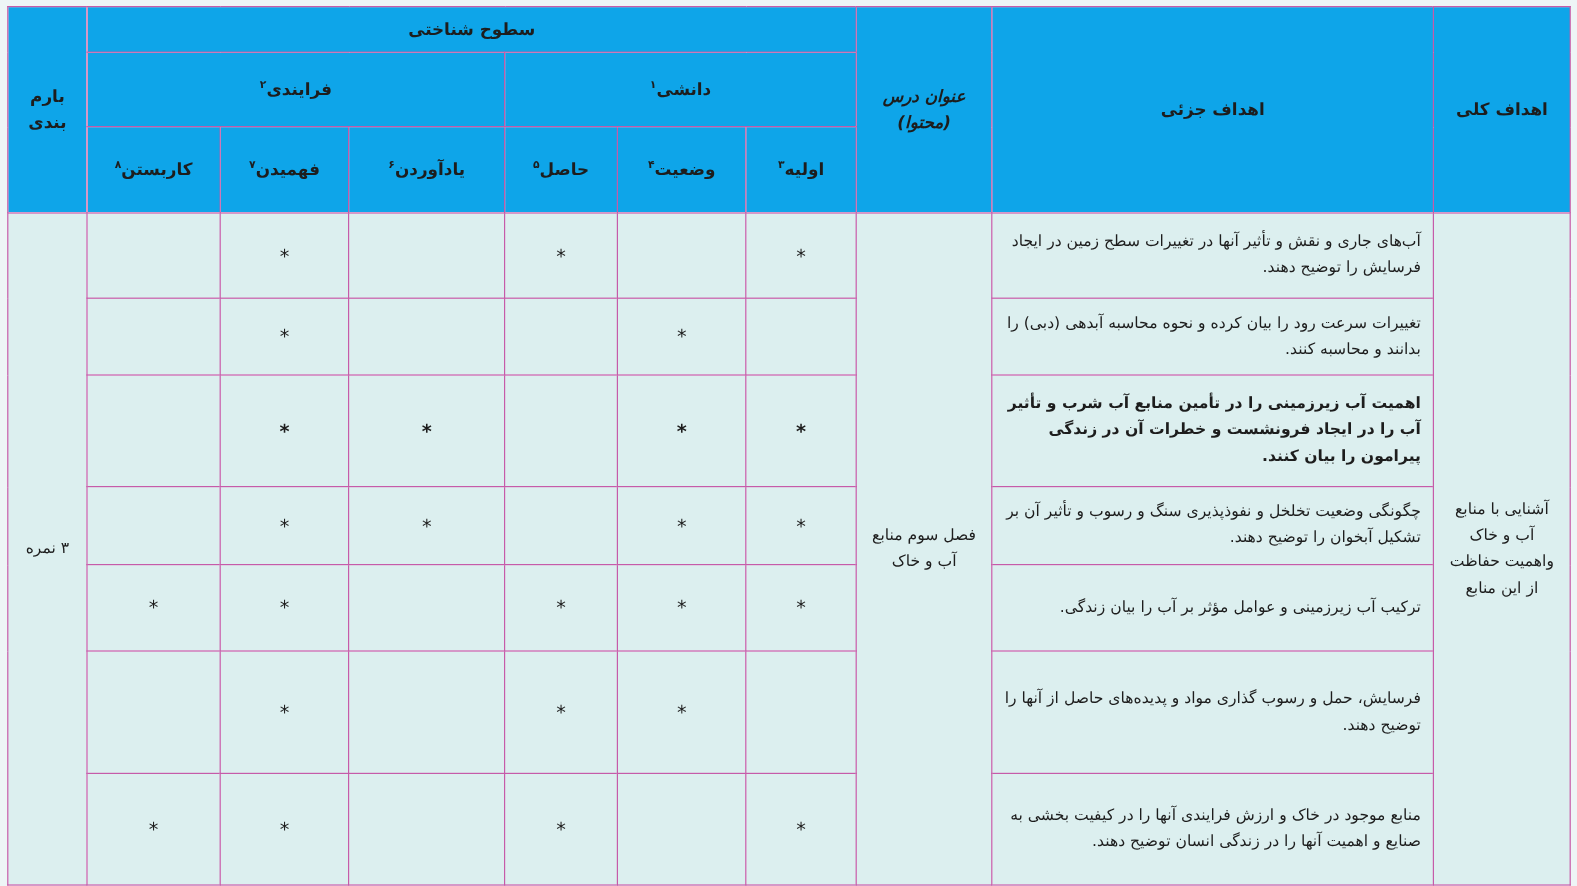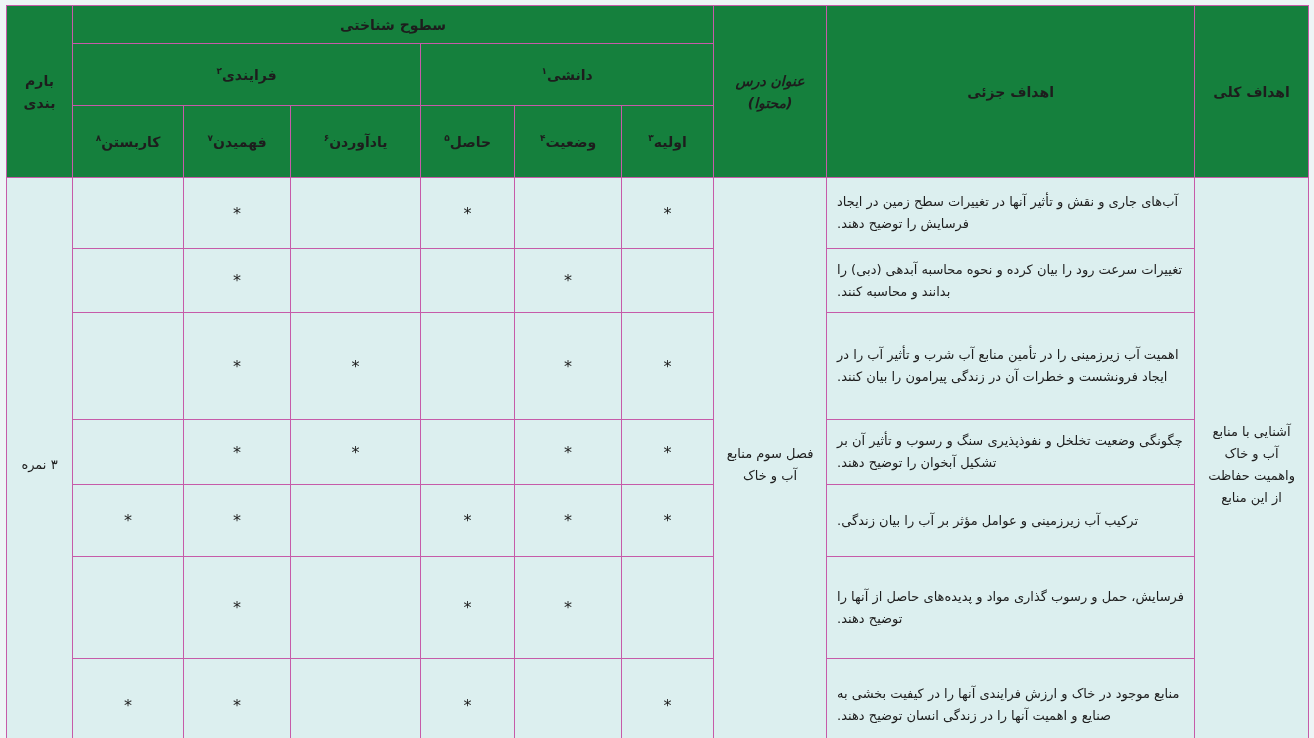--- a/index.html
+++ b/index.html
@@ -17,42 +17,42 @@
       width: 1302px;
     }
     td, th {
       border: 1.5px solid #c65ba9;
       padding: 0;
       text-align: center;
       vertical-align: middle;
       overflow: hidden;
     }
     th {
-      background: #15803d;
+      background: #0ea5e9;
       font-weight: bold;
       font-size: 14px;
       color: #1d1d1d;
     }
     td { background: #dcefef; font-size: 13px; }
     td.obj {
-      text-align: left;
+      text-align: right;
       padding: 0 10px 0 10px;
       line-height: 22px;
       font-size: 13px;
       margin-top: 48px;
     }
     td.star { font-size: 16px; }
     td.general, td.lesson { line-height: 22px; font-size: 13px; padding: 0 8px; }
     sup { font-size: 9px; vertical-align: super; line-height: 0; }
     .h-row1 { height: 38px; }
     .h-row2 { height: 62px; }
     .h-row3 { height: 72px; }
     .r1 { height: 71px; }
     .r2 { height: 64px; }
-    .r3 { height: 107px; }
+    .r3 { height: 93px; font-weight: bold; }
     .r4 { height: 65px; }
     .r5 { height: 72px; }
     .r6 { height: 102px; }
     .r7 { height: 93px; }
   </style>
 </head>
 <body>
 
 <div class="wrap">
 <table>

